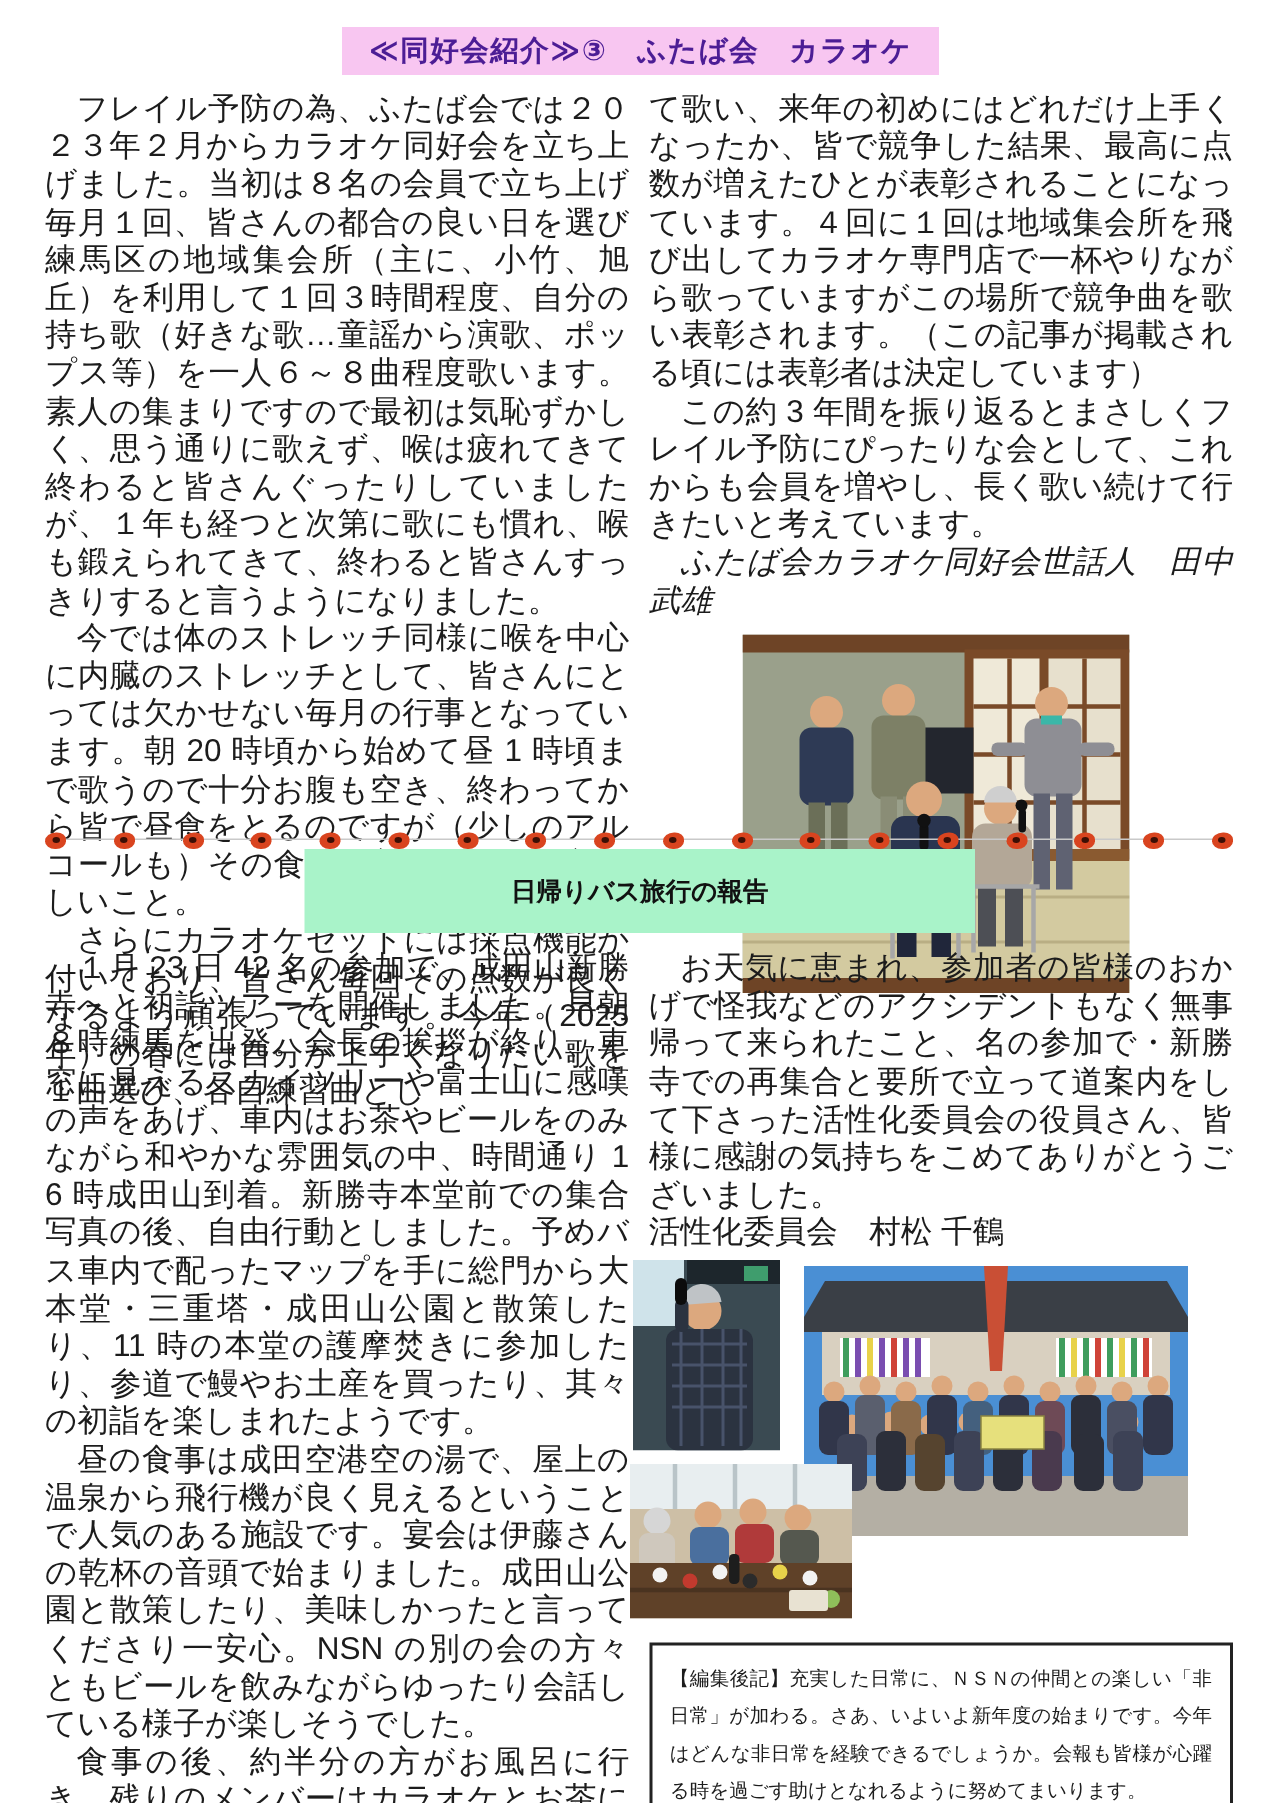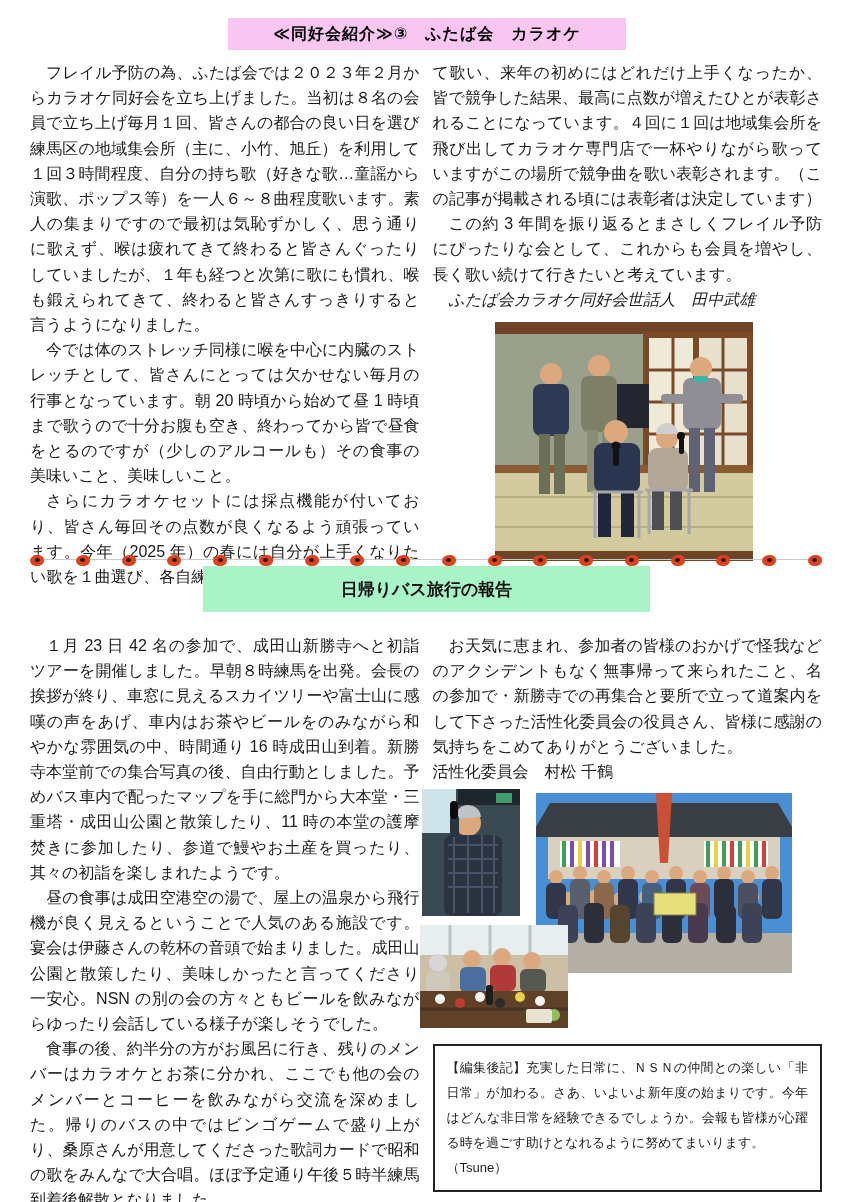--- a/index.html
+++ b/index.html
@@ -6,34 +6,34 @@
   .page {
     position:relative; width:850px; height:1202px; margin:0 auto;
     background:#ffffff; overflow:hidden;
     font-family:"Liberation Sans","DejaVu Sans",sans-serif;
     color:#1c1c1c;
   }
   
   .banner-pink {
     position:absolute; top:18px; left:228px; width:398px; height:32px;
     background:#f8c6f1; display:flex; align-items:center; justify-content:center;
-    font-size:16px; font-weight:bold; letter-spacing:1px; color:#000000;
+    font-size:19px; font-weight:bold; letter-spacing:1px; color:#4c1d95;
   }
   .banner-green {
-    position:absolute; top:566px; left:203px; width:447px; height:46px;
+    position:absolute; top:566px; left:203px; width:447px; height:56px;
     background:#a9f3c9; display:flex; align-items:center; justify-content:center;
     font-size:17px; font-weight:bold; color:#111;
   }
   
   .section { position:absolute; left:30px; width:792px; display:flex; gap:13px; }
   #section1 { top:60px; }
   #section2 { top:633px; }
   .col { width:390px; }
   .col p {
-    margin:0; font-size:16px; line-height:25.2px; text-align:justify;
+    margin:0; font-size:21px; line-height:25.2px; text-align:justify;
     text-indent:1em; word-break:break-all;
   }
   .col p.no-indent { text-indent:0;font-family:Liberation Serif, serif; }
   .signature { text-indent:1em;font-style:italic; }
   .signature-right { text-align:center; padding-right:28px; text-indent:0 !important; }
   
   .photo { display:block; }
   .karaoke-photo { margin:10px 0 0 62px; width:258px; height:239px; }
   .collage { position:relative; height:247px; margin-top:5px; }
   .collage .ph { position:absolute; }

